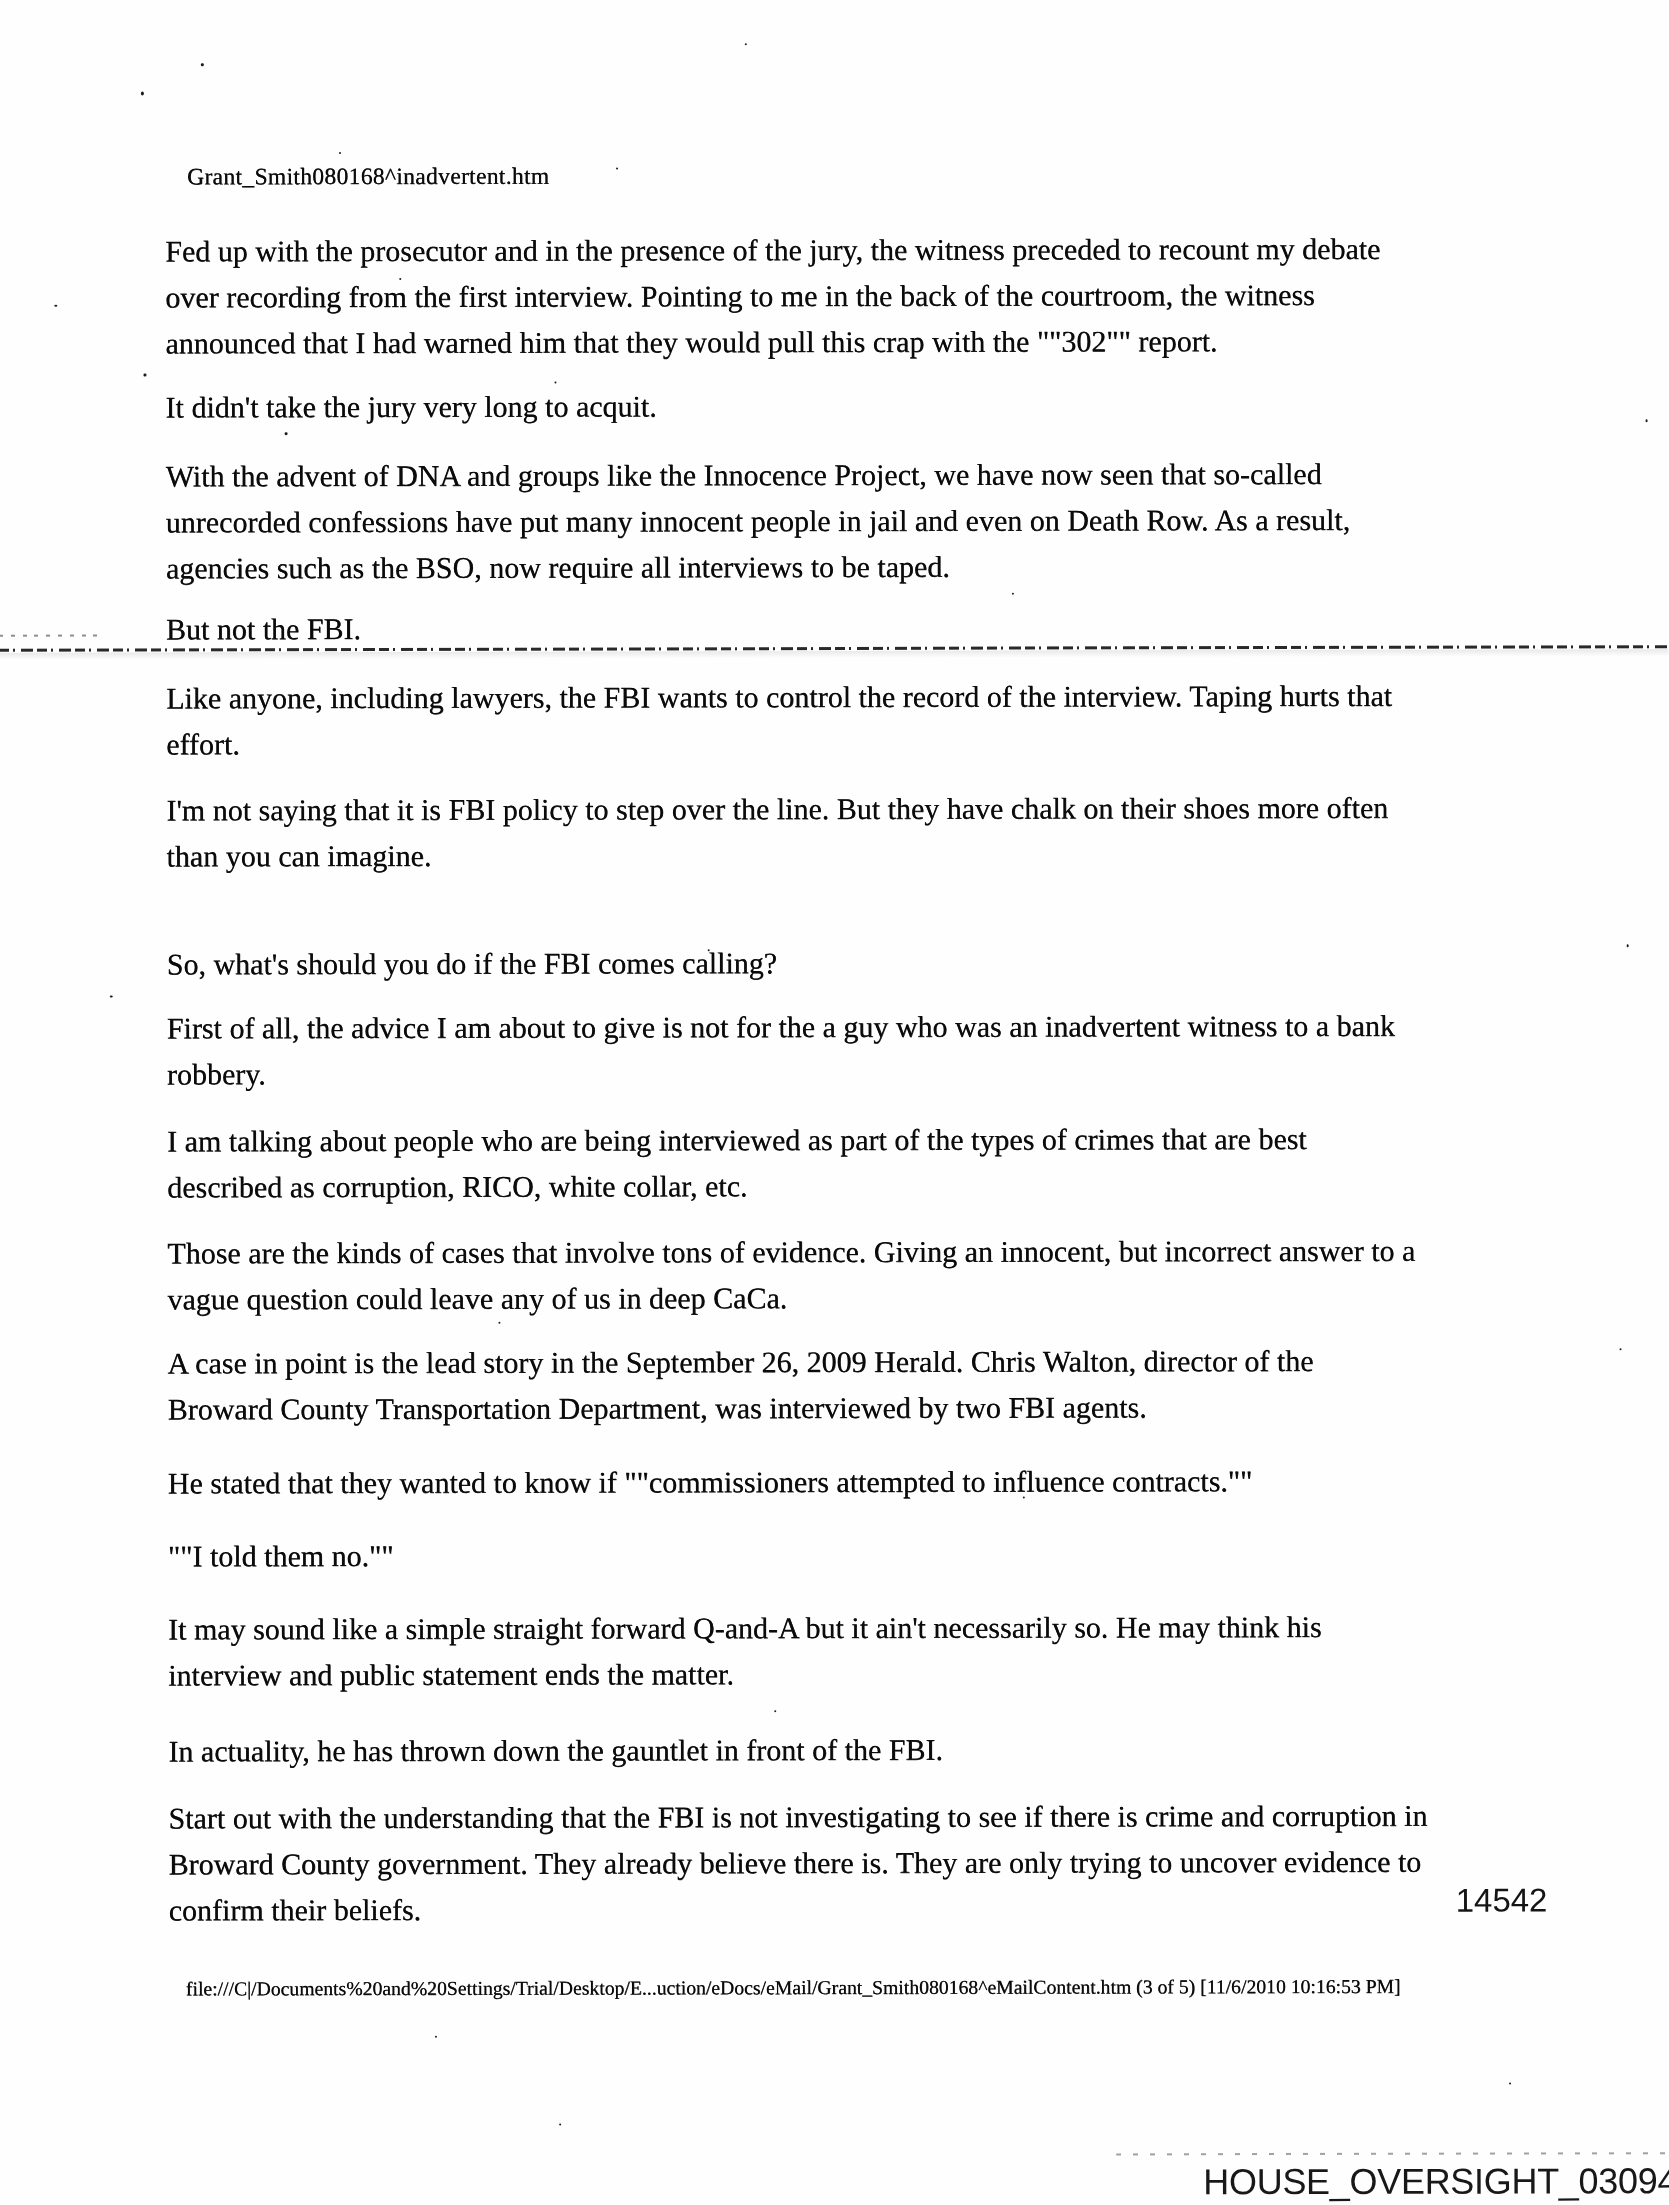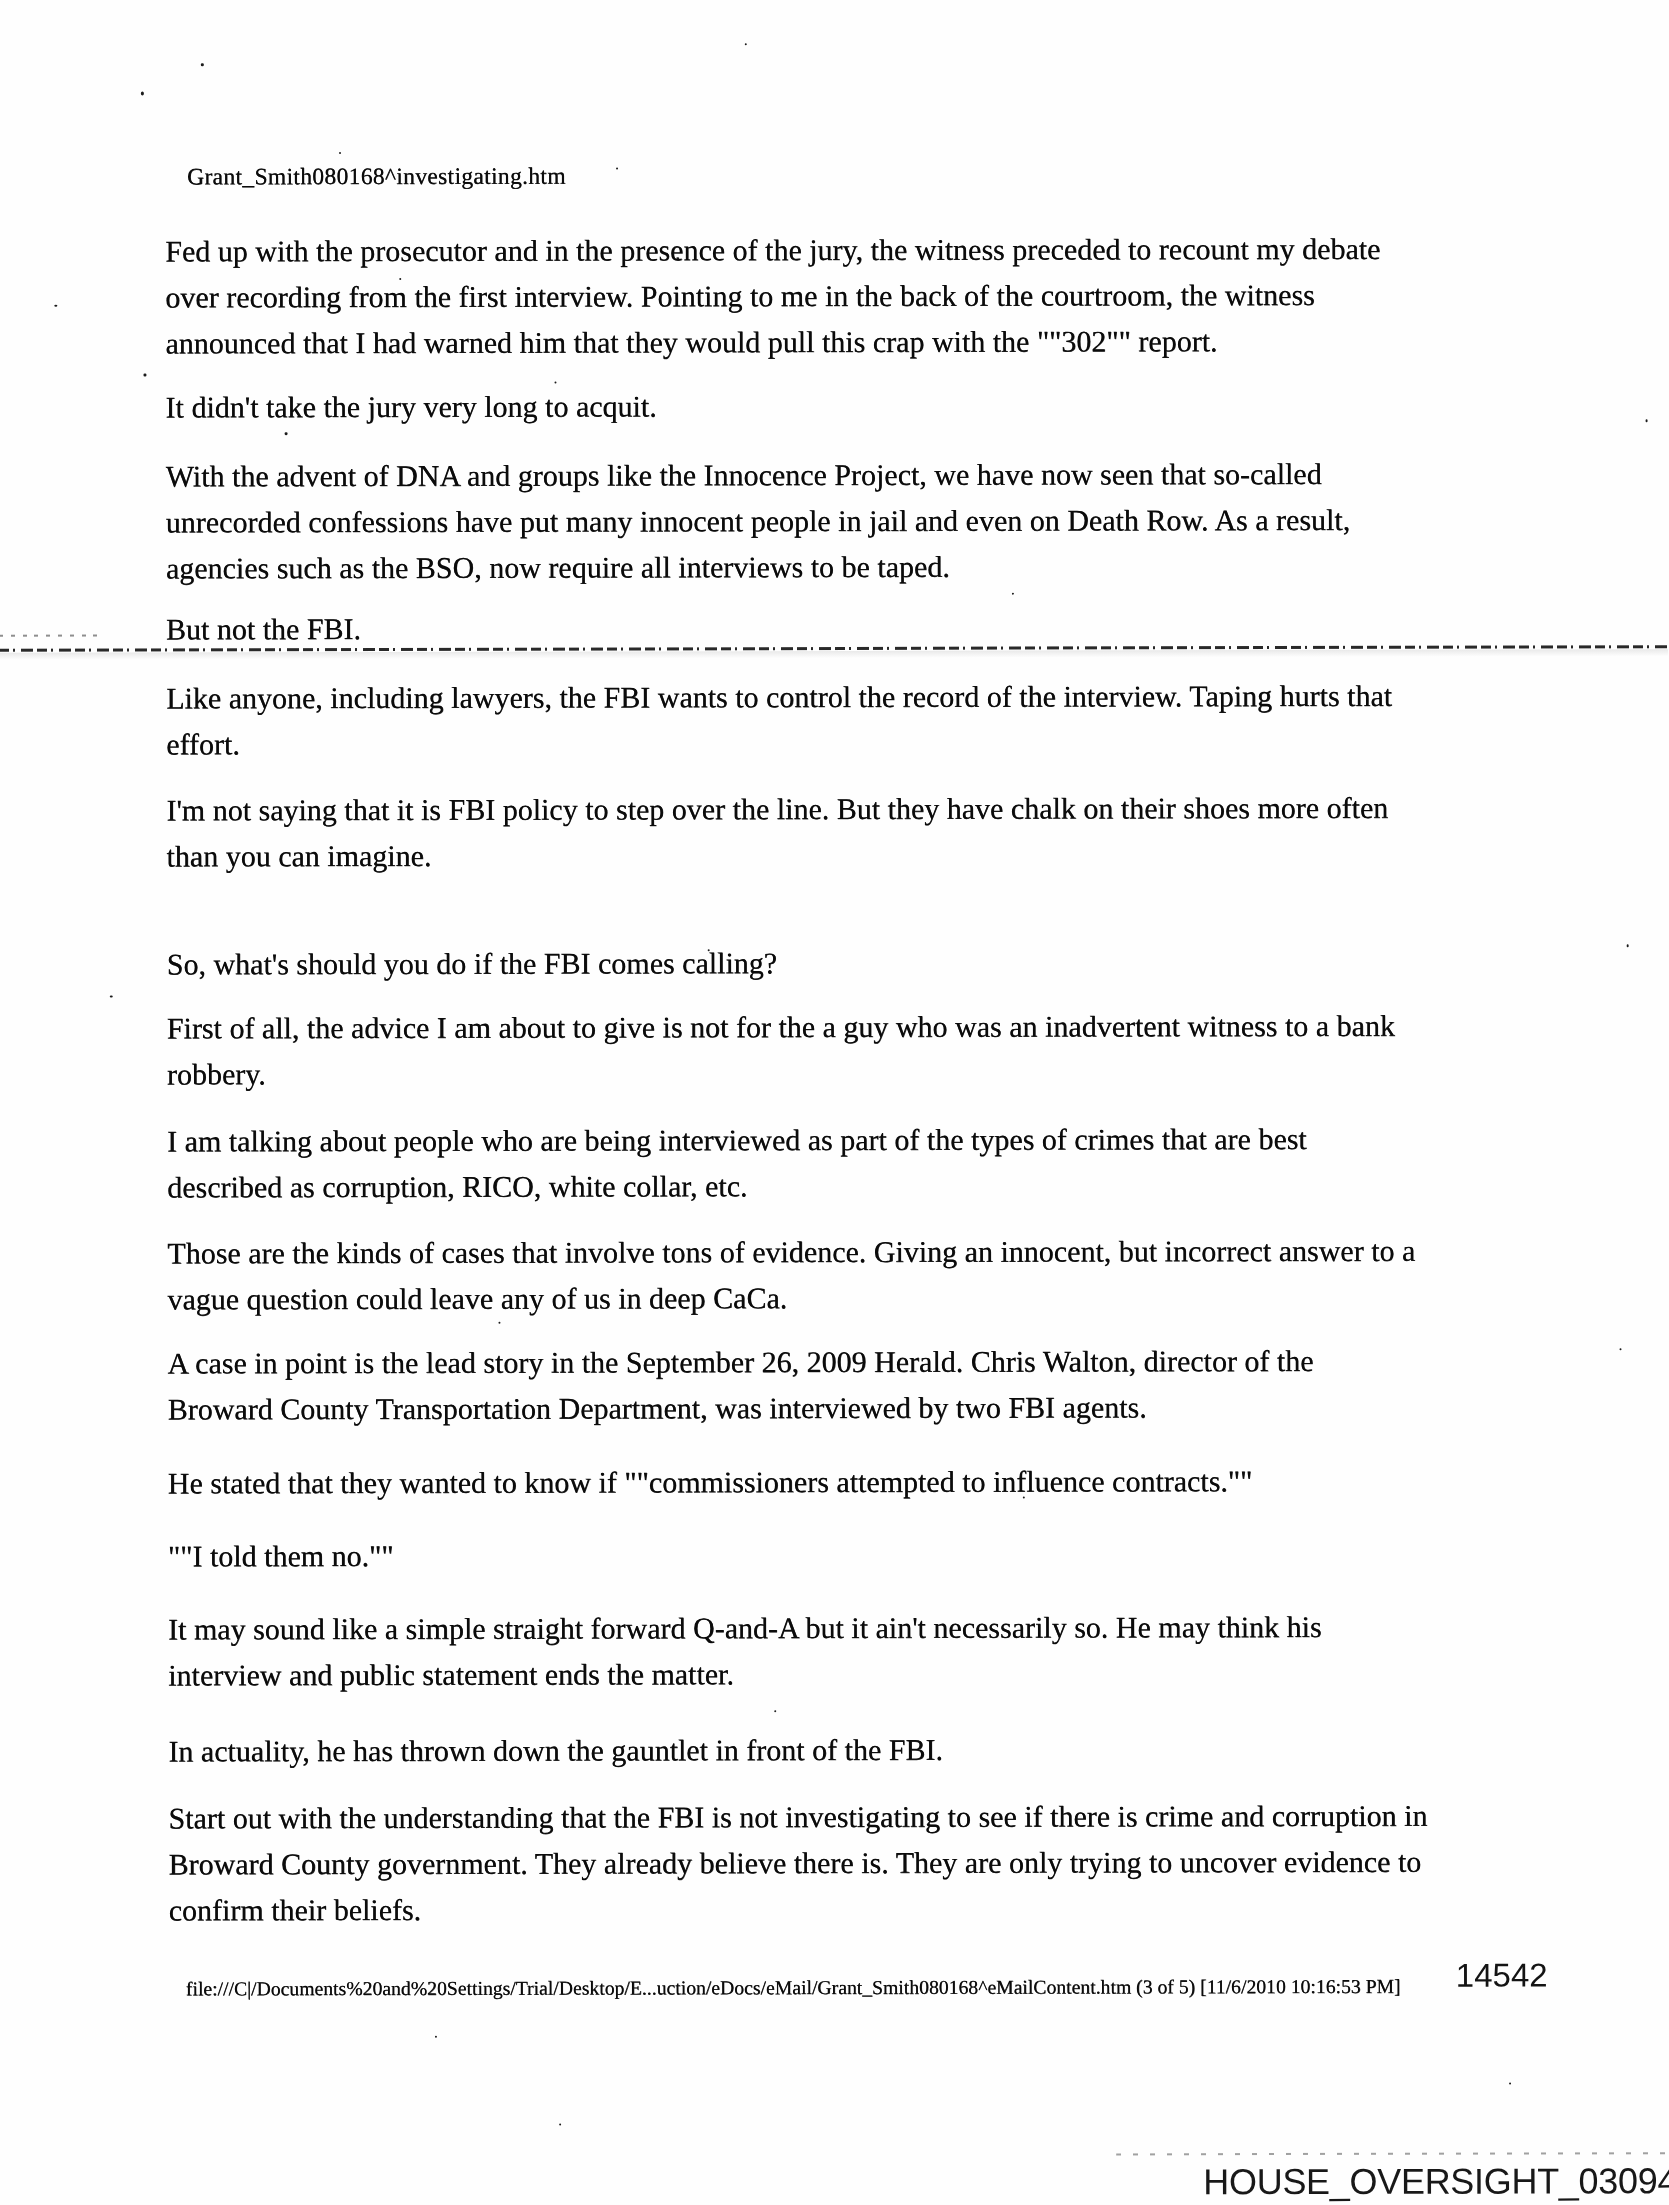--- a/index.html
+++ b/index.html
@@ -46,21 +46,21 @@
     background:repeating-linear-gradient(90deg,#333 0 3.9px,rgba(0,0,0,0) 3.9px 11.8px);
     opacity:0.55;
   }
   .footer-file{
     position:absolute;left:184px;top:1976px;
     font-size:19.7px;line-height:1.2;
     text-shadow:0.3px 0.3px 0 rgba(0,0,0,0.8);
     white-space:nowrap;
   }
   .stamp-num{
-    position:absolute;left:1454px;top:1959px;
+    position:absolute;left:1454px;top:1884px;
     font-family:"Liberation Sans","DejaVu Sans",sans-serif;
     font-size:33px;line-height:1.1;color:#141414;
     white-space:nowrap;
   }
   .bates-dots{
     position:absolute;left:1114px;top:2154px;width:550px;height:2px;
     background:repeating-linear-gradient(90deg,#444 0 4.6px,rgba(0,0,0,0) 4.6px 17px);
     opacity:0.5;
   }
   .bates{
@@ -70,21 +70,21 @@
     letter-spacing:-0.3px;
     white-space:nowrap;
   }
   .speck{position:absolute;background:#1c1c1c;border-radius:50%;}
 </style>
 </head>
 <body>
 
 <div id="scan">
 
-  <div class="hdr">Grant_Smith080168^investigating.htm</div>
+  <div class="hdr">Grant_Smith080168^inadvertent.htm</div>
 
   <div class="para" style="top:227px">
     <div class="line">Fed up with the prosecutor and in the presence of the jury, the witness preceded to recount my debate</div>
     <div class="line">over recording from the first interview. Pointing to me in the back of the courtroom, the witness</div>
     <div class="line">announced that I had warned him that they would pull this crap with the ""302"" report.</div>
   </div>
 
   <div class="para" style="top:383px">
     <div class="line">It didn't take the jury very long to acquit.</div>
   </div>

